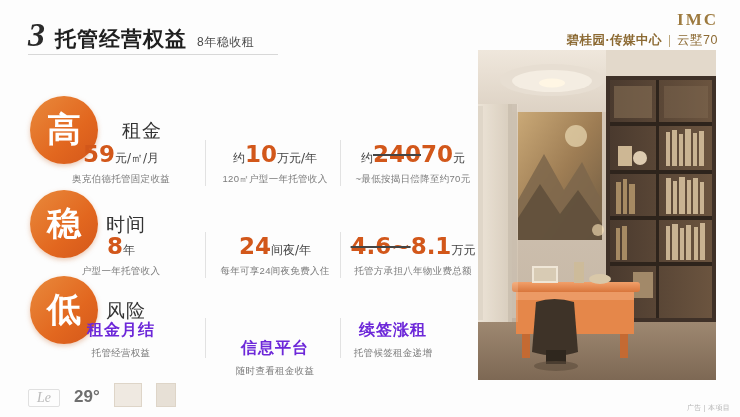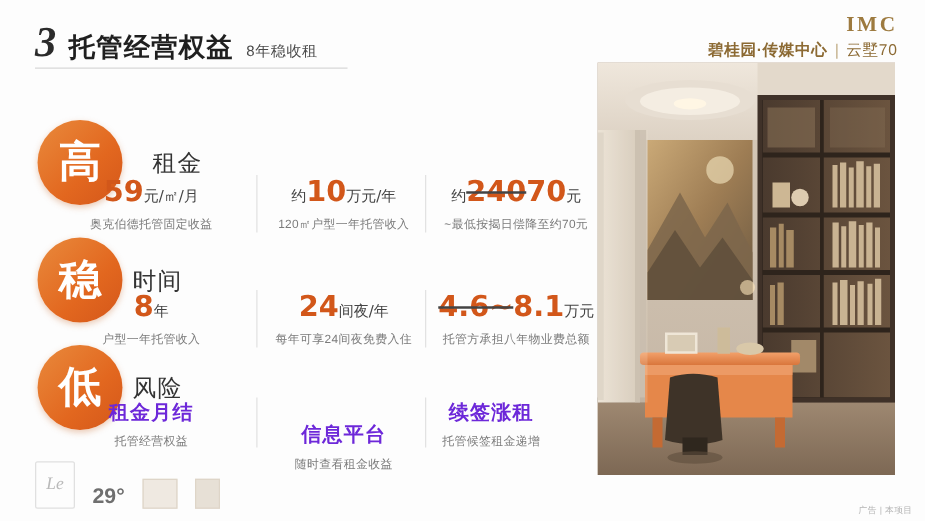--- a/index.html
+++ b/index.html
@@ -80,21 +80,21 @@
     display:flex;align-items:center;justify-content:flex-end;gap:7px;margin-top:2px;
   }
   .logo-main{font-size:12.5px;color:#8c6a33;font-weight:bold;letter-spacing:.5px;}
   .logo-sep{width:1px;height:12px;background:#bda87f;}
   .logo-sub{font-size:12.5px;color:#8c6a33;letter-spacing:.5px;}
 
   
   .footer{position:absolute;left:28px;bottom:10px;display:flex;align-items:flex-end;gap:14px;}
   .f-sign{
     font-family:"Liberation Serif","DejaVu Serif",serif;font-style:italic;
-    font-size:14px;color:#b9b9b9;border:1px solid #e0e0e0;padding:10px 8px;border-radius:2px;
+    font-size:14px;color:#b9b9b9;border:1px solid #e0e0e0;padding:0 8px;border-radius:2px;
   }
   .f-temp{font-size:17px;color:#6f6f6f;font-weight:bold;}
   .f-box{width:26px;height:22px;background:#efe9e1;border:1px solid #ded5c8;}
   .f-box2{width:18px;height:22px;background:#e7e0d6;border:1px solid #ded5c8;}
   .disclaimer{
     position:absolute;right:10px;bottom:4px;font-size:7px;color:#b5b5b5;letter-spacing:.3px;
   }
 </style>
 </head>
 <body>

